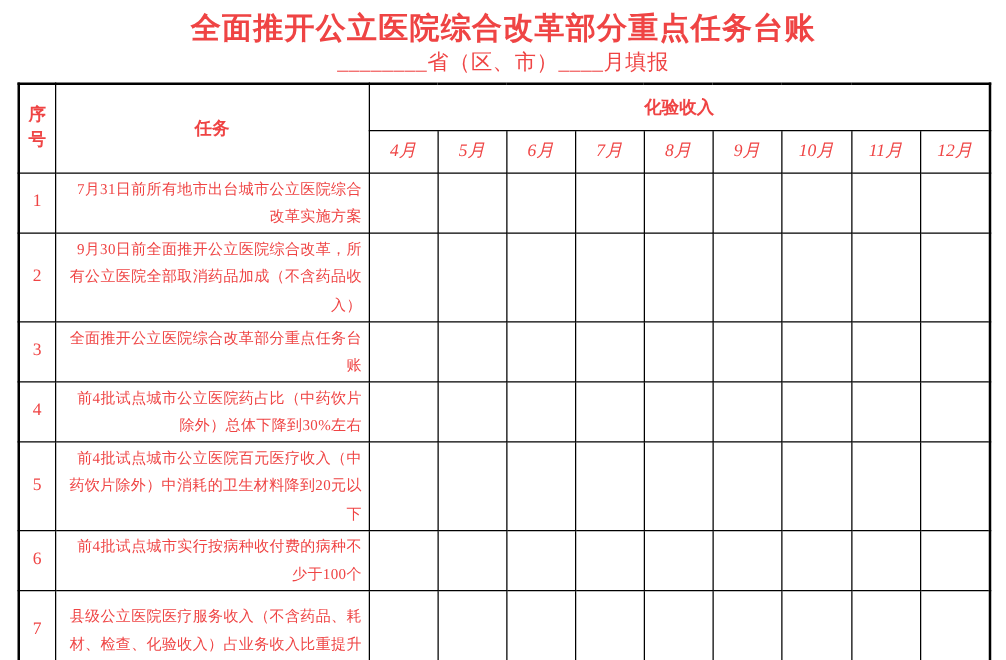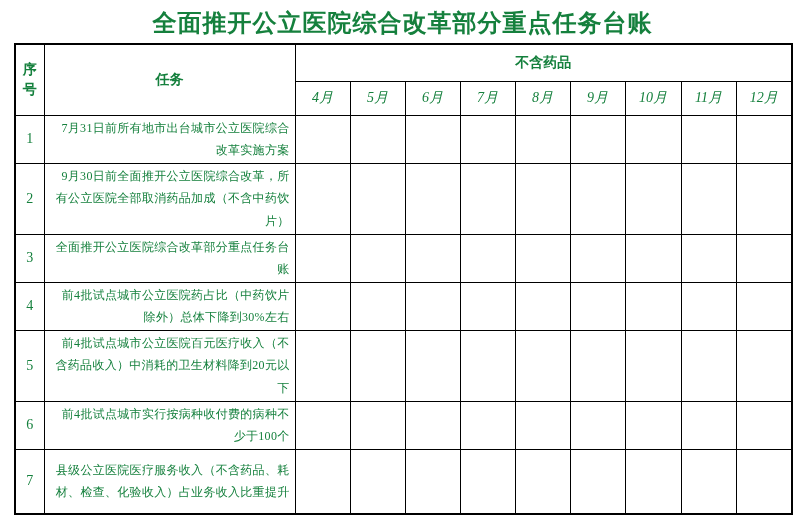--- a/index.html
+++ b/index.html
@@ -1,17 +1,17 @@
 <!DOCTYPE html>
 <html><head>
 <meta charset="utf-8">
 <style>
   html,body { margin:0; padding:0; background:#ffffff; }
   .page {
-    width:805px; height:528px; background:#ffffff; color:#15803d;
+    width:805px; height:528px; background:#ffffff; color:#ef4444;
     font-family:"Liberation Serif","DejaVu Serif",serif;
     overflow:hidden; position:relative; box-sizing:border-box;
   }
   .doc-title {
     text-align:center; font-size:24px; font-weight:bold;
     padding-top:9px; letter-spacing:1px; line-height:28px;
   }
   .doc-subtitle {
     text-align:center; font-size:17px; line-height:20px; margin-top:3px;
     letter-spacing:0.5px;
@@ -41,40 +41,41 @@
   tr.hdr-months { height:34px; }
   tr.row-h2 { height:45px; }
   tr.row-h3 { height:71px; }
   tr.row-7 { height:65px; }
 </style>
 </head>
 <body>
 
 <div class="page">
   <div class="doc-title">全面推开公立医院综合改革部分重点任务台账</div>
+  <div class="doc-subtitle">________省（区、市）____月填报</div>
 
   <table class="ledger">
     <colgroup>
       <col style="width:29px">
       <col style="width:251px">
       <col style="width:55px">
         <col style="width:55px">
         <col style="width:55px">
       <col style="width:55px">
         <col style="width:55px">
         <col style="width:55px">
       <col style="width:56px">
         <col style="width:55px">
         <col style="width:56px">
     </colgroup>
     <thead>
       <tr class="hdr-top">
         <th class="index-header" rowspan="2">序号</th>
         <th rowspan="2">任务</th>
-        <th colspan="9">不含药品</th>
+        <th colspan="9">化验收入</th>
       </tr>
       <tr class="hdr-months">
         <th class="month-header">4月</th>
         <th class="month-header">5月</th>
         <th class="month-header">6月</th>
         <th class="month-header">7月</th>
         <th class="month-header">8月</th>
         <th class="month-header">9月</th>
         <th class="month-header">10月</th>
         <th class="month-header">11月</th>
@@ -90,21 +91,21 @@
           <td class="progress-cell"></td>
           <td class="progress-cell"></td>
           <td class="progress-cell"></td>
           <td class="progress-cell"></td>
           <td class="progress-cell"></td>
           <td class="progress-cell"></td>
           <td class="progress-cell"></td>
       </tr>
       <tr class="row-h3">
         <td class="no-cell">2</td>
-        <td class="task-cell">9月30日前全面推开公立医院综合改革，所有公立医院全部取消药品加成（不含中药饮片）</td>
+        <td class="task-cell">9月30日前全面推开公立医院综合改革，所有公立医院全部取消药品加成（不含药品收入）</td>
         <td class="progress-cell"></td>
           <td class="progress-cell"></td>
           <td class="progress-cell"></td>
           <td class="progress-cell"></td>
           <td class="progress-cell"></td>
           <td class="progress-cell"></td>
           <td class="progress-cell"></td>
           <td class="progress-cell"></td>
           <td class="progress-cell"></td>
       </tr>
@@ -129,21 +130,21 @@
           <td class="progress-cell"></td>
           <td class="progress-cell"></td>
           <td class="progress-cell"></td>
           <td class="progress-cell"></td>
           <td class="progress-cell"></td>
           <td class="progress-cell"></td>
           <td class="progress-cell"></td>
       </tr>
       <tr class="row-h3">
         <td class="no-cell">5</td>
-        <td class="task-cell">前4批试点城市公立医院百元医疗收入（不含药品收入）中消耗的卫生材料降到20元以下</td>
+        <td class="task-cell">前4批试点城市公立医院百元医疗收入（中药饮片除外）中消耗的卫生材料降到20元以下</td>
         <td class="progress-cell"></td>
           <td class="progress-cell"></td>
           <td class="progress-cell"></td>
           <td class="progress-cell"></td>
           <td class="progress-cell"></td>
           <td class="progress-cell"></td>
           <td class="progress-cell"></td>
           <td class="progress-cell"></td>
           <td class="progress-cell"></td>
       </tr>

